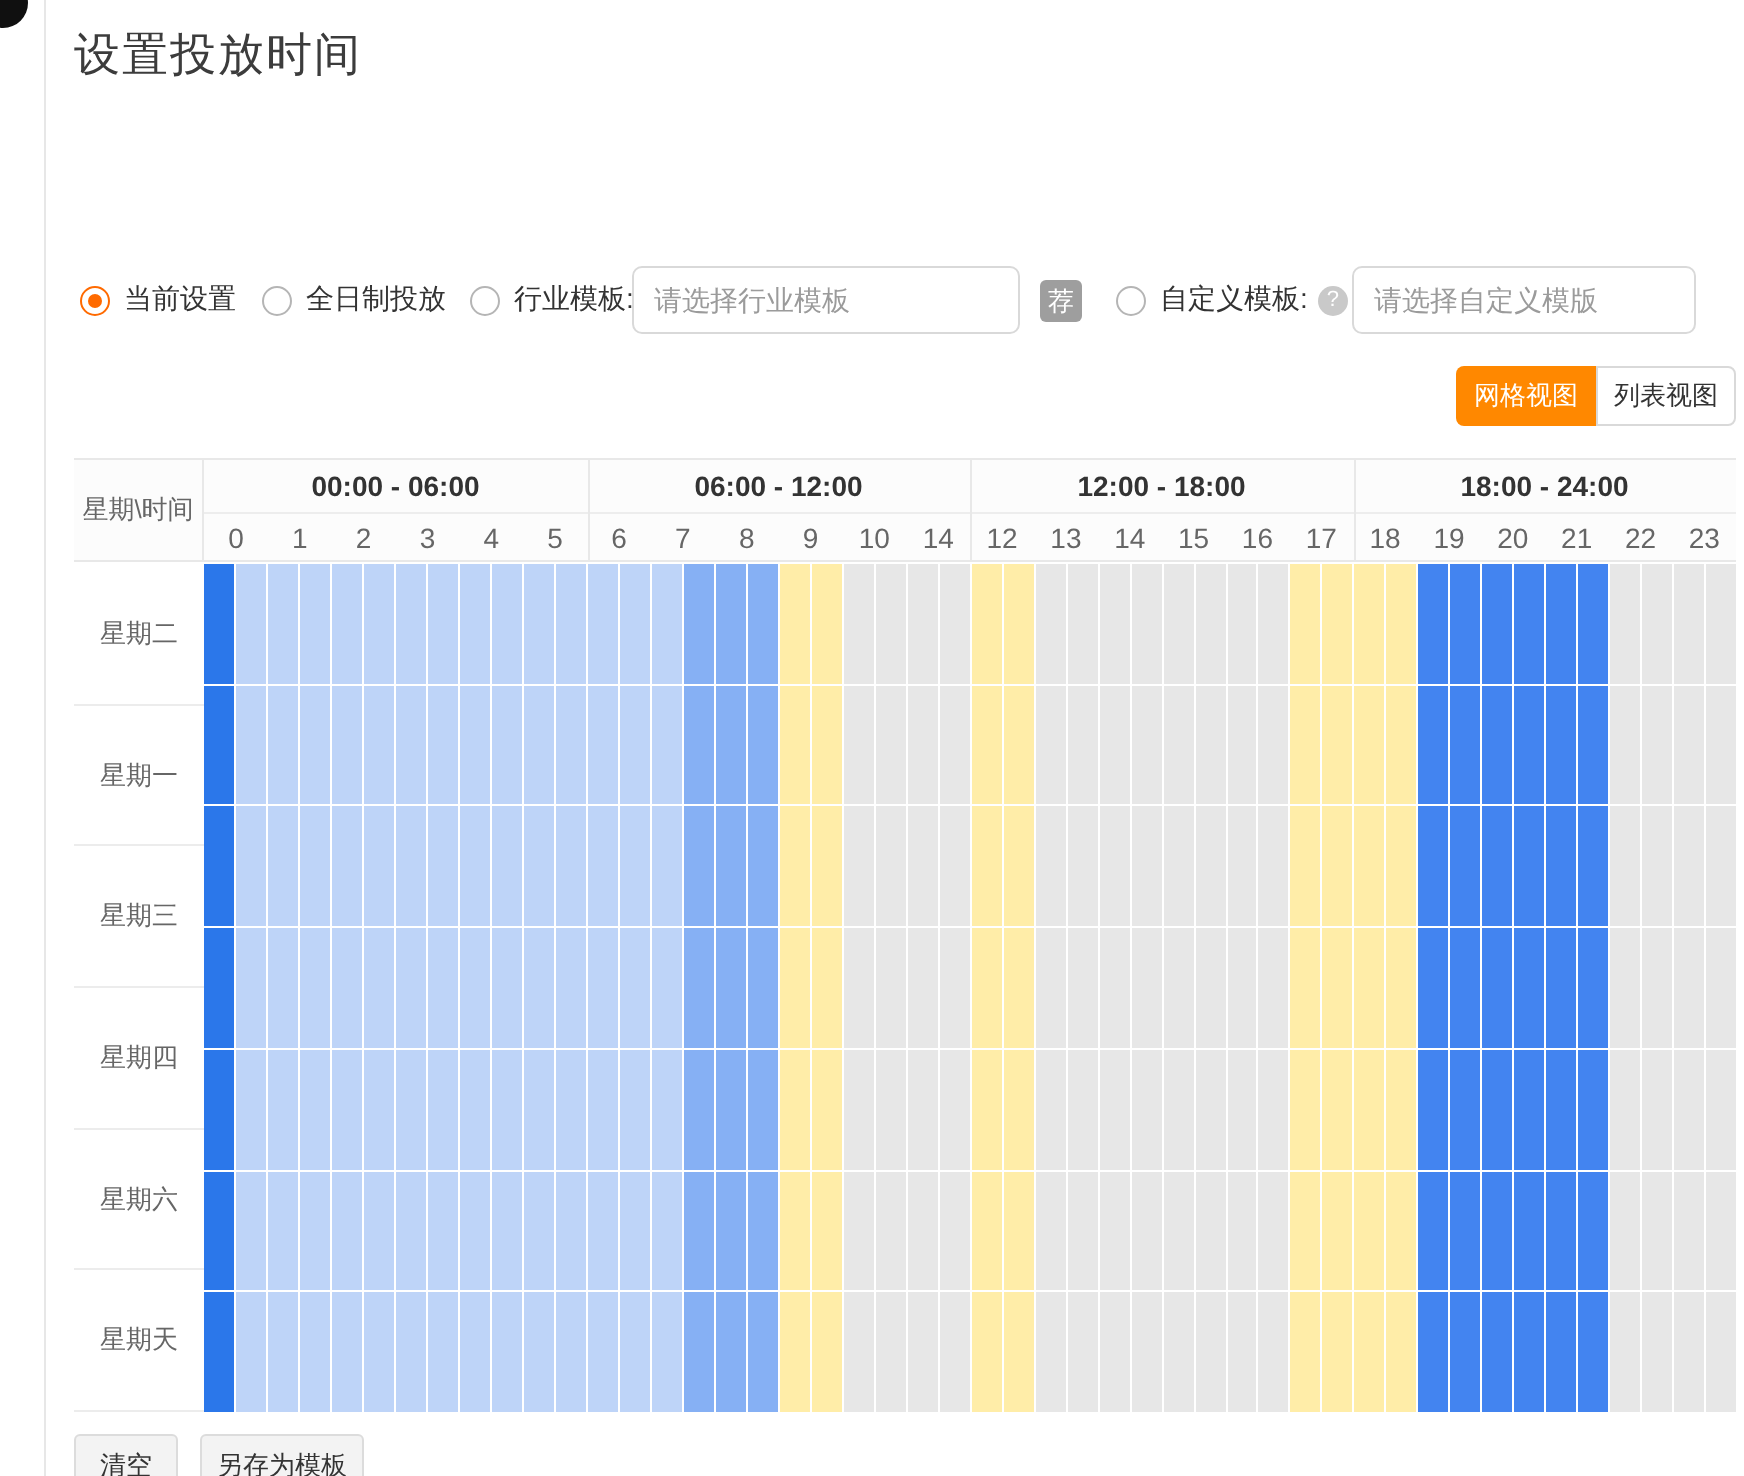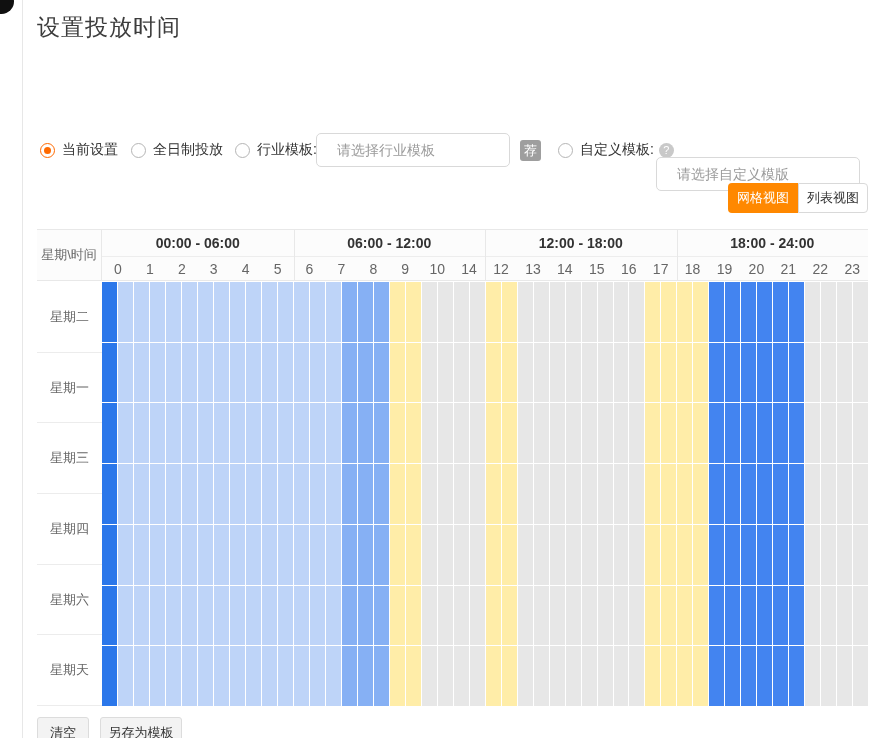--- a/index.html
+++ b/index.html
@@ -12,21 +12,21 @@
           font-size:14px;color:#666;line-height:50px;white-space:nowrap;}
   .notice .inner{padding-left:12px;}
   .notice a{color:#2e7cf7;text-decoration:none;cursor:pointer;}
   .mode-row{position:absolute;left:0;top:133px;width:872px;height:34px;font-size:14px;}
   .radio-group{position:absolute;display:flex;align-items:center;height:34px;cursor:pointer;}
   .radio{width:15px;height:15px;border-radius:50%;border:1px solid #b5b5b5;background:#fff;box-sizing:border-box;
          display:inline-block;margin-right:7px;position:relative;flex:none;}
   .radio.checked{border-color:#ff6a00;}
   .radio.checked::after{content:"";position:absolute;left:3px;top:3px;right:3px;bottom:3px;border-radius:50%;background:#ff6a00;}
   .tpl-input{position:absolute;top:0;height:34px;box-sizing:border-box;border:1px solid #d9d9d9;border-radius:5px;
-             padding:0 20px;font-size:14px;color:#333;outline:none;font-family:inherit;}
+             padding:0 10px;font-size:14px;color:#333;outline:none;font-family:inherit;}
   .tpl-input::placeholder{color:#9b9b9b;}
   .badge{position:absolute;left:520px;top:7px;width:21px;height:21px;background:#9e9e9e;color:#fff;border-radius:3px;
          font-size:13px;line-height:21px;text-align:center;}
   .help{width:15px;height:15px;border-radius:50%;background:#c9c9c9;color:#fff;font-size:11px;line-height:15px;
         text-align:center;display:inline-block;margin-left:5px;flex:none;}
   .view-toggle{position:absolute;top:183px;left:728px;display:flex;}
   .btn-view{width:70px;height:30px;box-sizing:border-box;font-size:13px;border:0;cursor:pointer;font-family:inherit;padding:0;}
   .btn-grid{background:#ff8800;color:#fff;border-radius:4px 0 0 4px;}
   .btn-list{background:#fff;color:#333;border:1px solid #d9d9d9;border-radius:0 4px 4px 0;}
   .thead-bg{position:absolute;left:37px;top:229px;width:831px;height:52px;background:#fcfcfc;
@@ -76,21 +76,21 @@
       <span class="radio"></span>
       <span>行业模板:</span>
     </label>
     <input class="tpl-input" style="left: 316px; width: 194px;" placeholder="请选择行业模板">
     <span class="badge">荐</span>
     <label class="radio-group" style="left:558px;">
       <span class="radio"></span>
       <span>自定义模板:</span>
       <span class="help">?</span>
     </label>
-    <input class="tpl-input" style="left: 656px; width: 204px; margin-top: 24px;" placeholder="请选择自定义模版">
+    <input class="tpl-input" style="left: 676px; width: 172px;" placeholder="请选择自定义模版">
   </div>
 
   <div class="view-toggle">
     <button class="btn-view btn-grid">网格视图</button>
     <button class="btn-view btn-list">列表视图</button>
   </div>
 
   <div class="thead-bg"></div>
   <div class="corner-cell">星期\时间</div>
   <div class="range-row" id="range-row">

